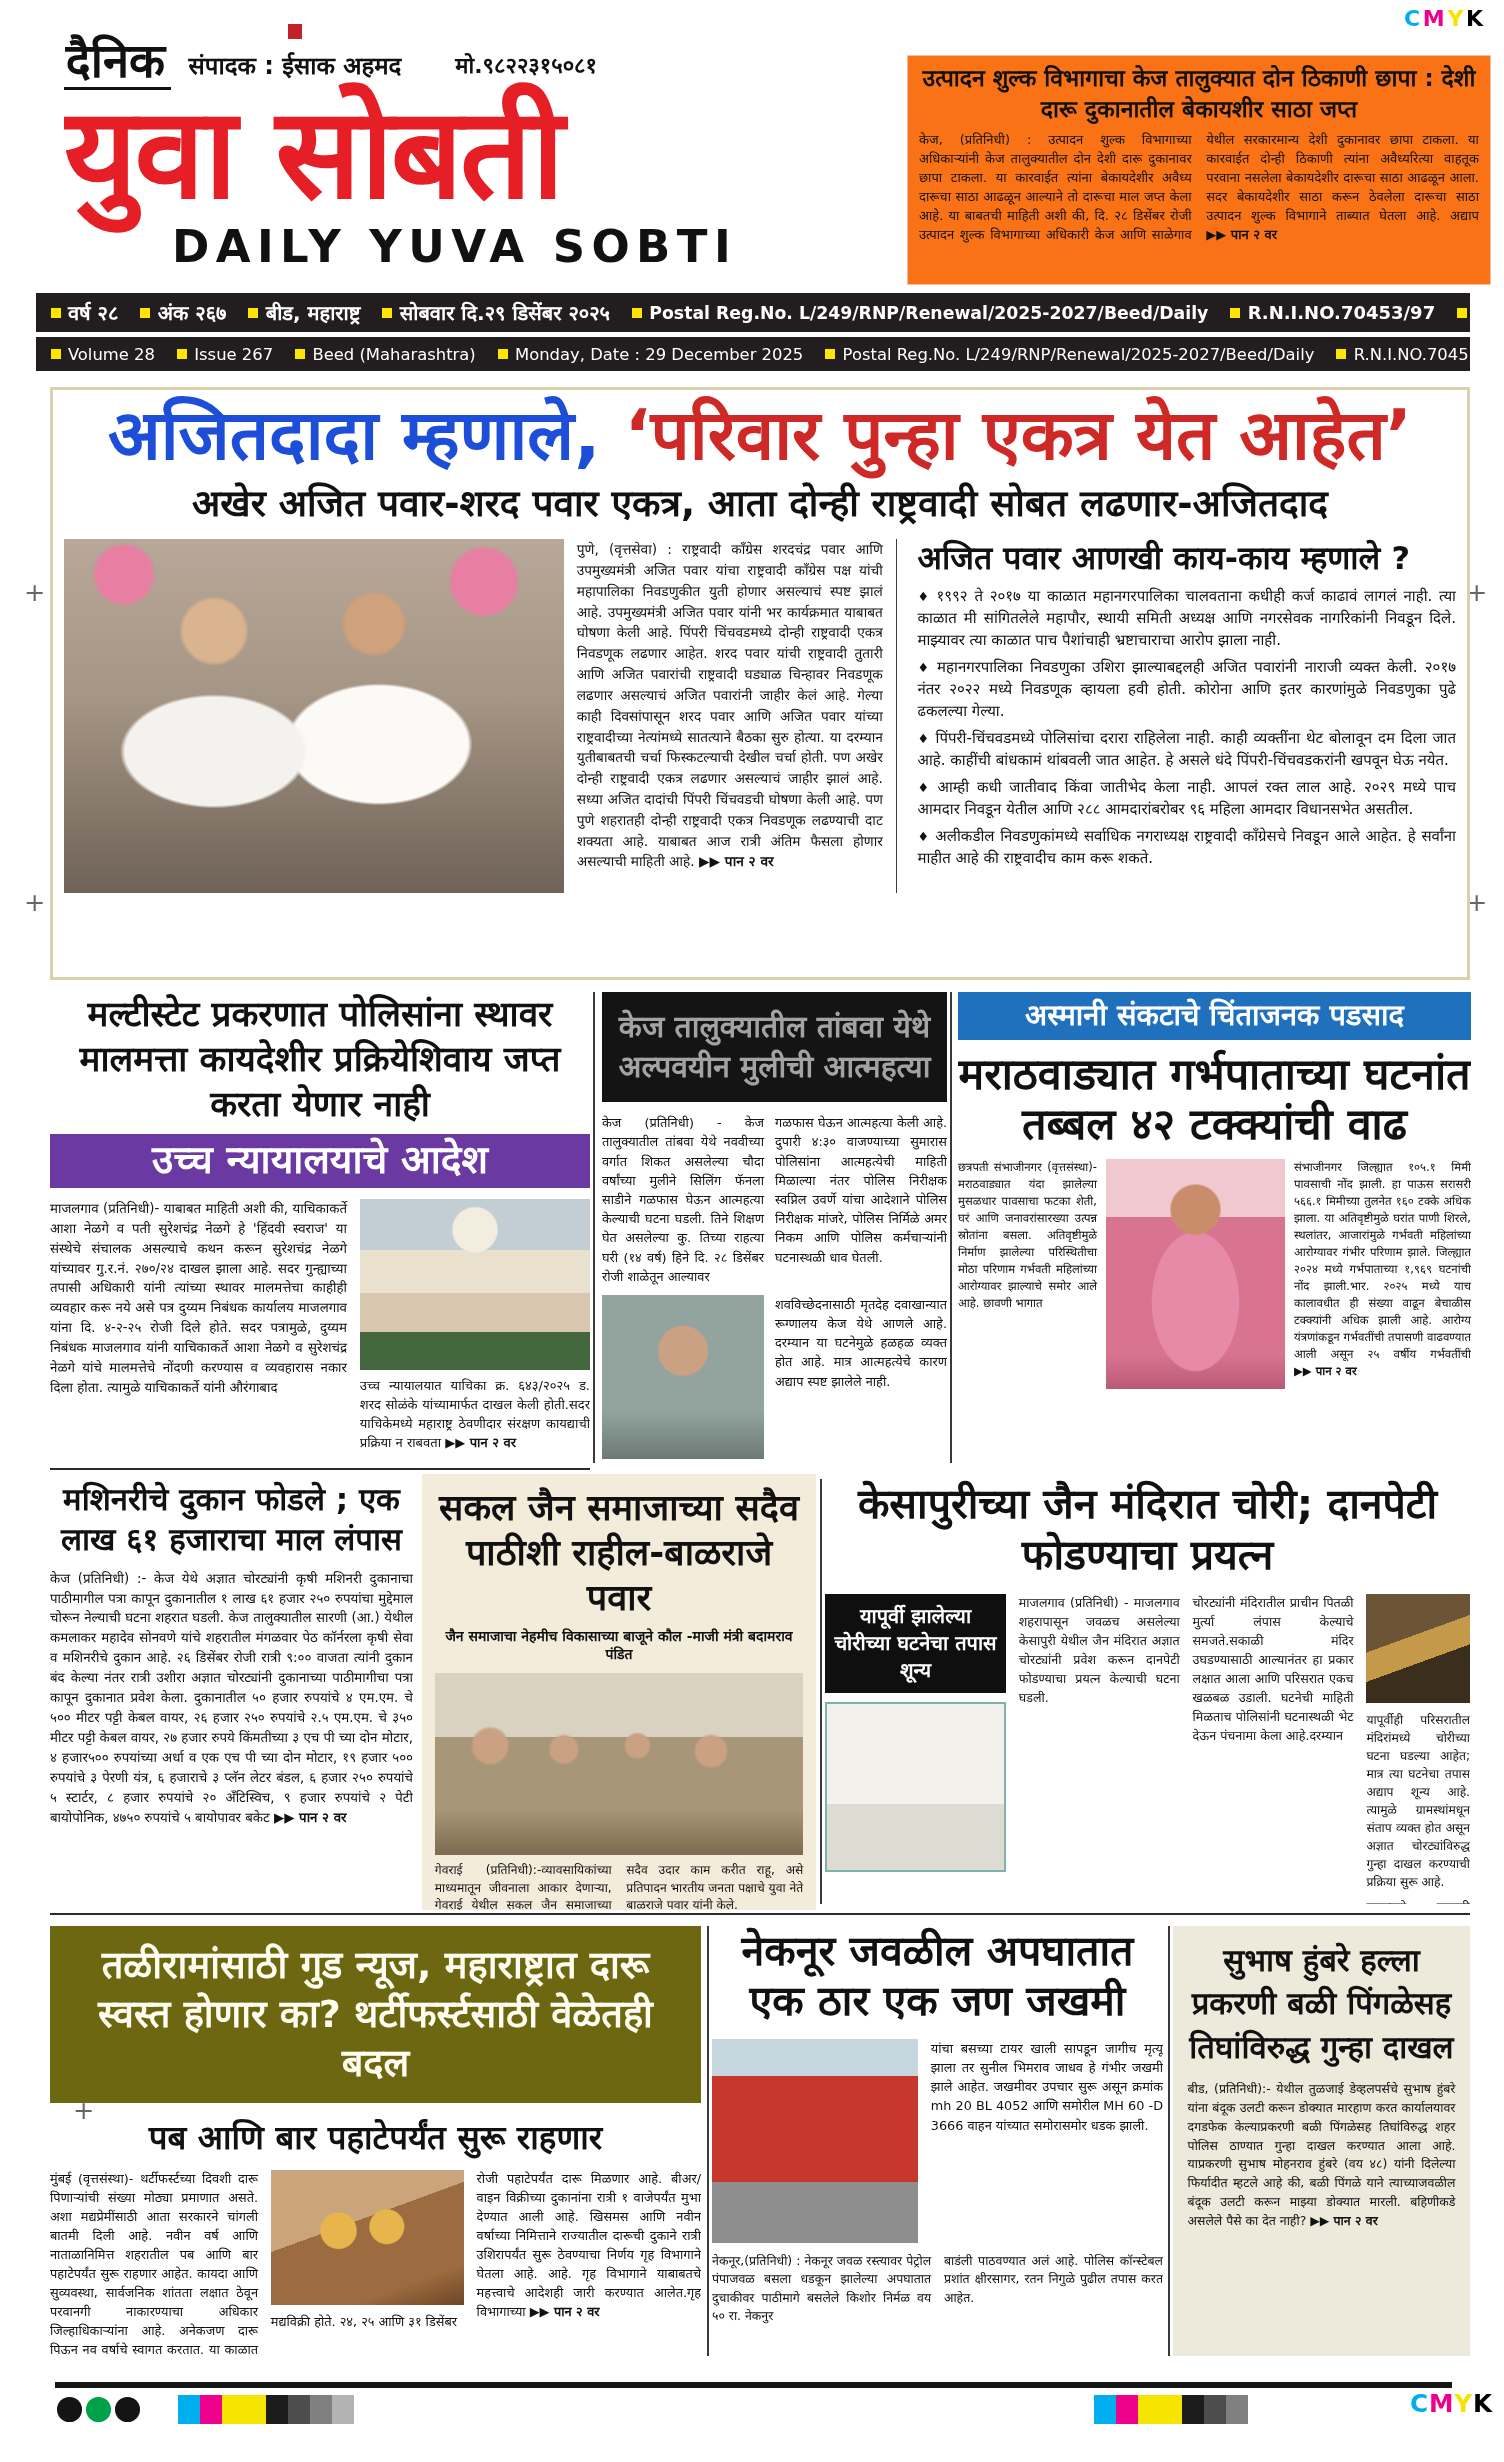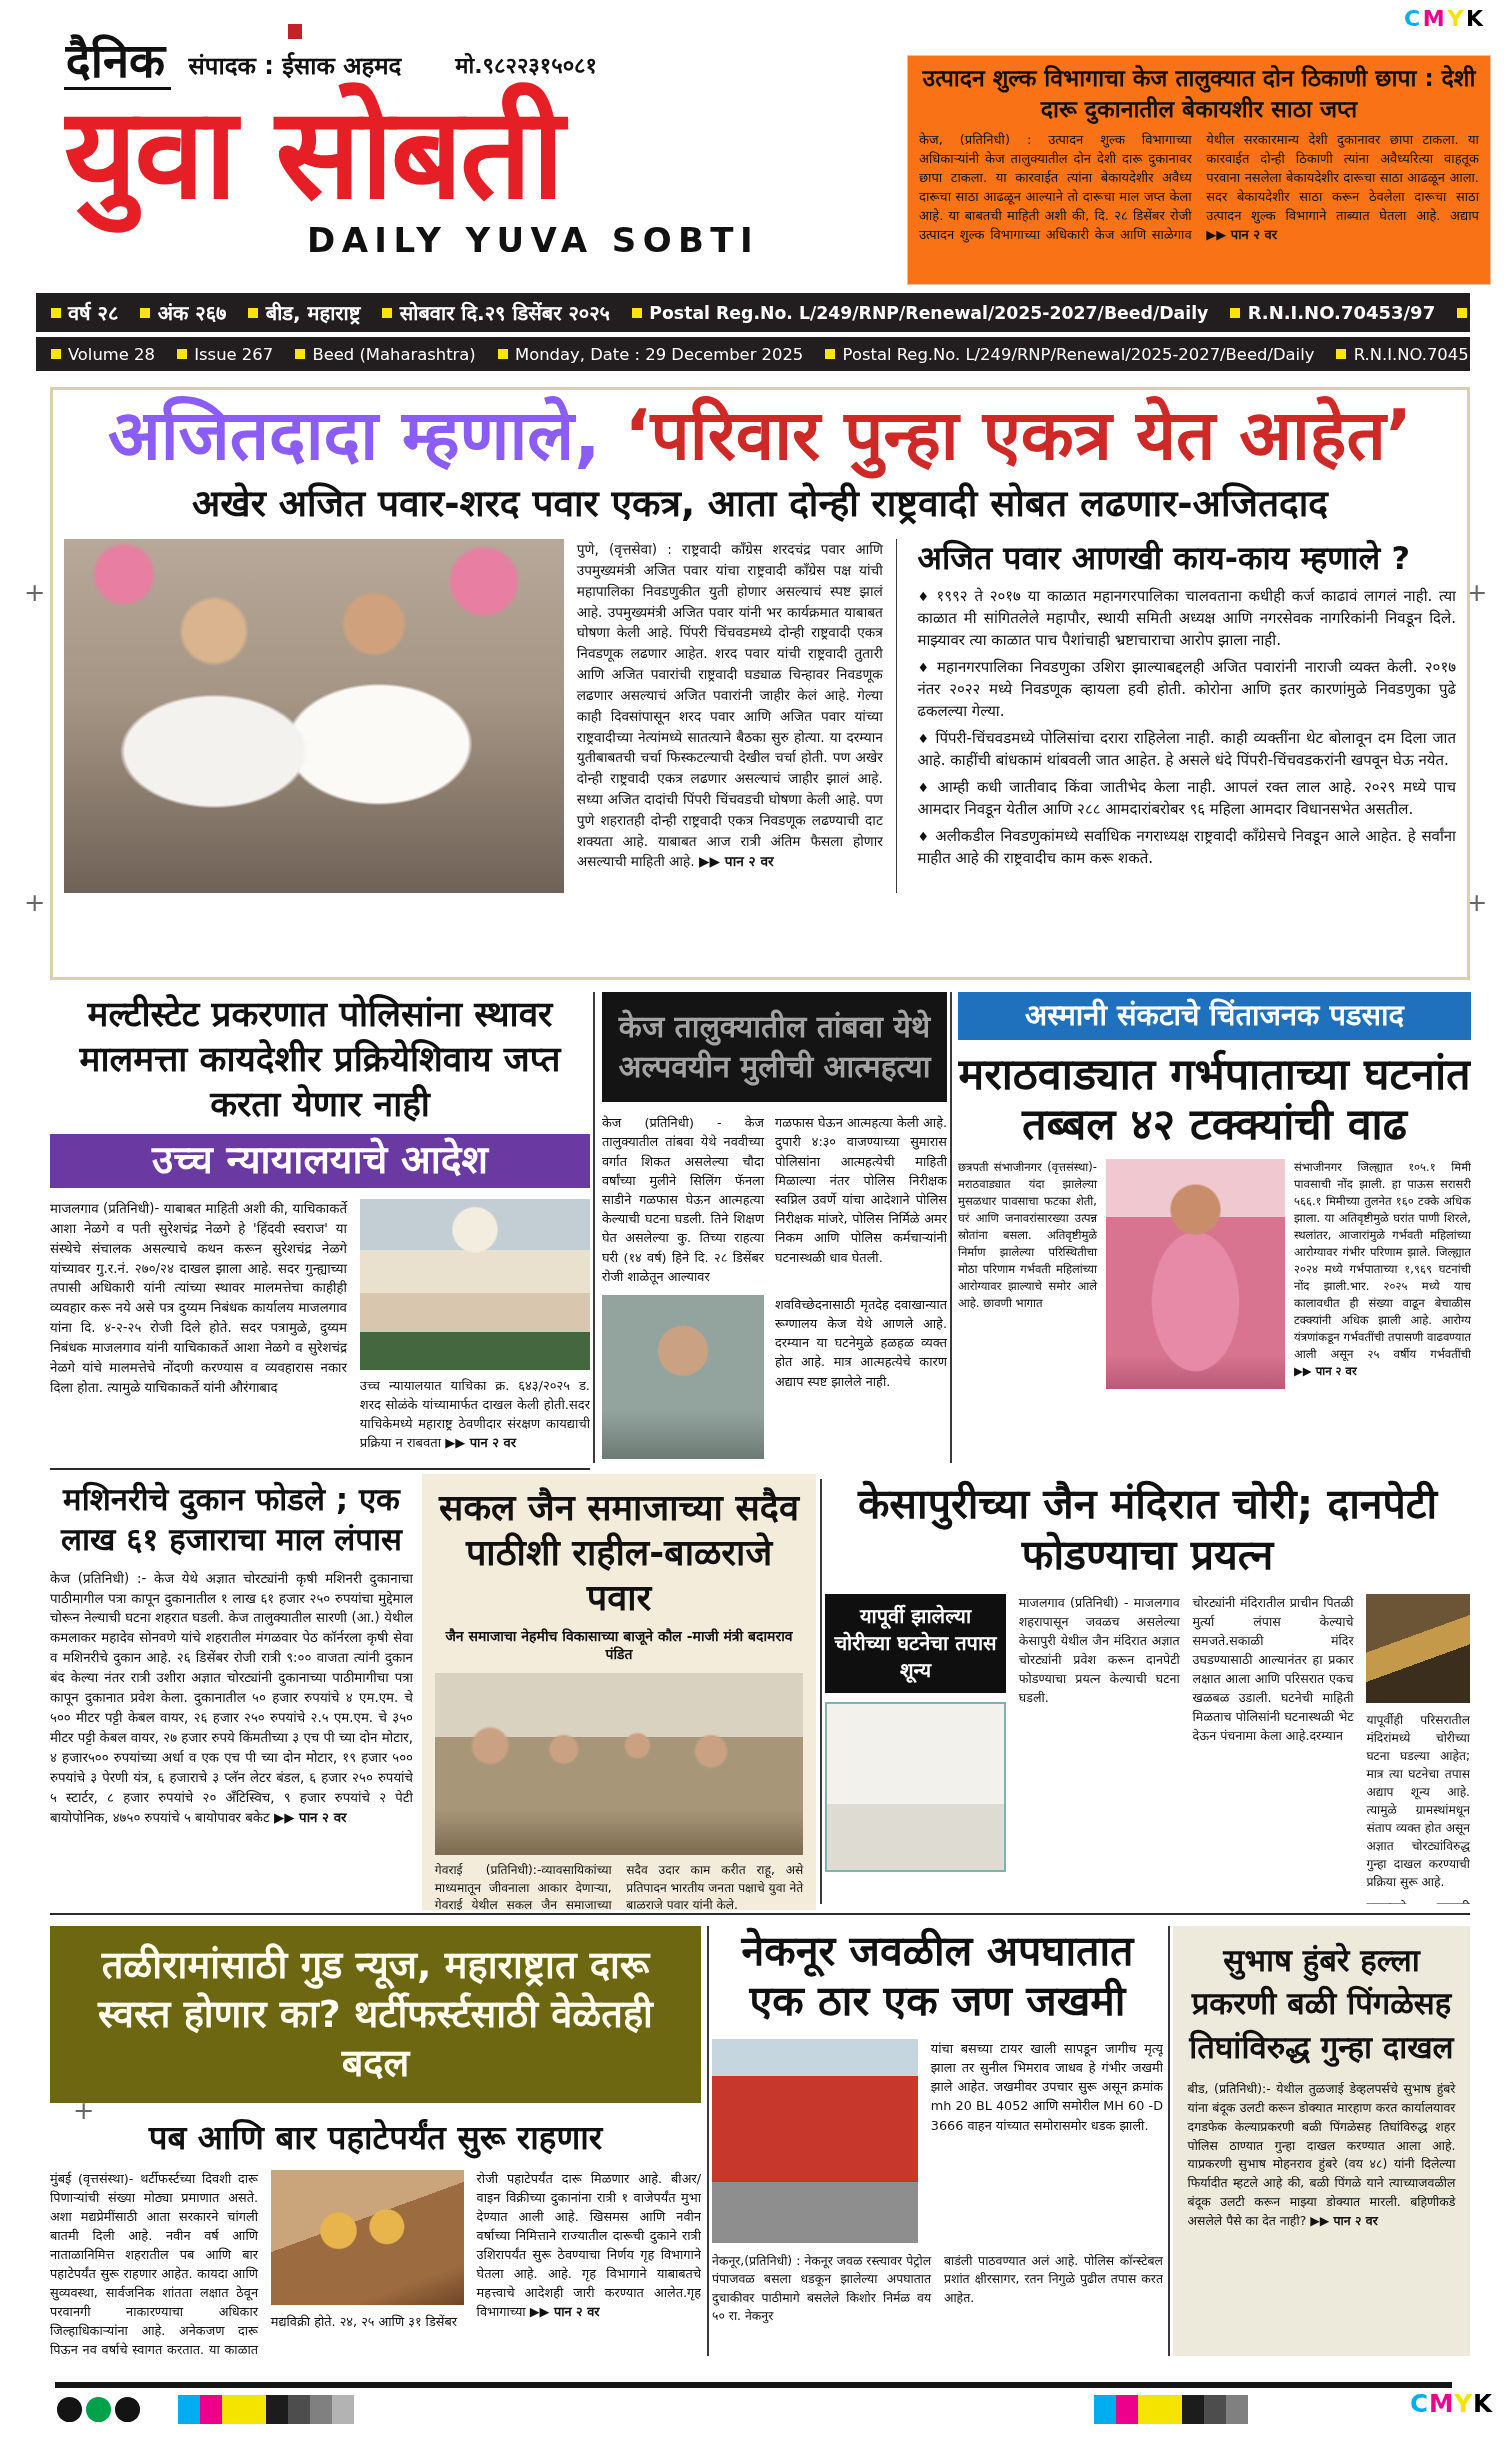--- a/index.html
+++ b/index.html
@@ -10,40 +10,40 @@
   
   .crop{position:absolute;color:#666;font-size:25.5px;line-height:1;}
   
   #masthead{position:absolute;left:64px;top:24px;width:830px;height:274px;overflow:hidden;}
   .dainik-row{display:flex;align-items:flex-end;gap:18px;}
   .dainik{font-size:47px;font-weight:bold;line-height:1;border-bottom:3.6px solid #111;padding:0 5.5px 2.7px 1.8px;}
   .editor{font-size:24px;font-weight:bold;padding-bottom:9px;display:flex;align-items:center;gap:9px;flex-direction:column;}
   .redsq{width:14.6px;height:14.6px;background:#c22127;display:inline-block;}
   .phone{font-size:22px;font-weight:bold;padding-bottom:11px;margin-left:36px;}
   .mast-title{font-size:126px;font-weight:bold;color:#e61e25;line-height:1.02;letter-spacing:-2.7px;white-space:nowrap;}
-  .mast-sub{font-size:34px;font-weight:bold;letter-spacing:6.4px;margin:1.8px 0 0 108px;text-align:center;}
+  .mast-sub{font-size:45px;font-weight:bold;letter-spacing:6.4px;margin:1.8px 0 0 108px;}
   
   #topright{position:absolute;left:907px;top:55px;width:584px;height:230px;background:#f97316;
             border:0.9px solid #eec0a6;box-sizing:border-box;padding:7.3px 11px;overflow:hidden;}
   .tr-head{font-size:23px;font-weight:bold;text-align:center;line-height:1.32;}
   .tr-body{margin-top:7.3px;column-count:2;column-gap:14.6px;font-size:13px;line-height:1.46;}
   #cmyk-top{position:absolute;left:1404px;top:5.5px;font-size:22px;font-weight:bold;letter-spacing:2.7px;}
   .c-c{color:#00aeef}.c-m{color:#ec008c}.c-y{color:#f5e400}.c-k{color:#000}
   
   .bar{position:absolute;left:36px;width:1434px;background:#221e1f;color:#fff;display:flex;
        align-items:center;padding:0 14.6px;box-sizing:border-box;gap:22px;overflow:hidden;}
   #bar1{top:293px;height:39px;font-size:20px;font-weight:bold;}
   #bar2{top:337px;height:34px;font-size:16.4px;}
   .bar-item{display:flex;align-items:center;gap:7.3px;white-space:nowrap;}
   .sq{width:10px;height:10px;background:#ffe500;display:inline-block;flex:none;}
   
   #lead{position:absolute;left:50px;top:387px;width:1420px;height:593px;border:3.6px solid #d8d1ab;
         box-sizing:border-box;padding:7.3px 11px;overflow:hidden;}
   .lead-hl{text-align:center;font-weight:bold;font-size:69px;line-height:1.12;}
-  .lead-hl .blk{color:#8b5cf6}.lead-hl .red{color:#ce2926}
+  .lead-hl .blk{color:#1d4ed8}.lead-hl .red{color:#ce2926}
   .lead-sub{text-align:center;font-weight:bold;font-size:37px;margin-top:7.3px;line-height:1.2;}
   .lead-row{display:flex;gap:12.8px;margin-top:12.8px;}
   .lead-photo{width:500px;height:354px;flex:none;
      background:
        radial-gradient(circle at 30% 26%,#d9b48f 0 7%,transparent 8%),
        radial-gradient(circle at 62% 24%,#cfa17c 0 7%,transparent 8%),
        radial-gradient(ellipse at 30% 60%,#f4f2ee 0 18%,transparent 19%),
        radial-gradient(ellipse at 63% 58%,#fbfaf7 0 20%,transparent 21%),
        radial-gradient(circle at 84% 12%,#e87ea1 0 6%,transparent 7%),
        radial-gradient(circle at 12% 10%,#e87ea1 0 5%,transparent 6%),

